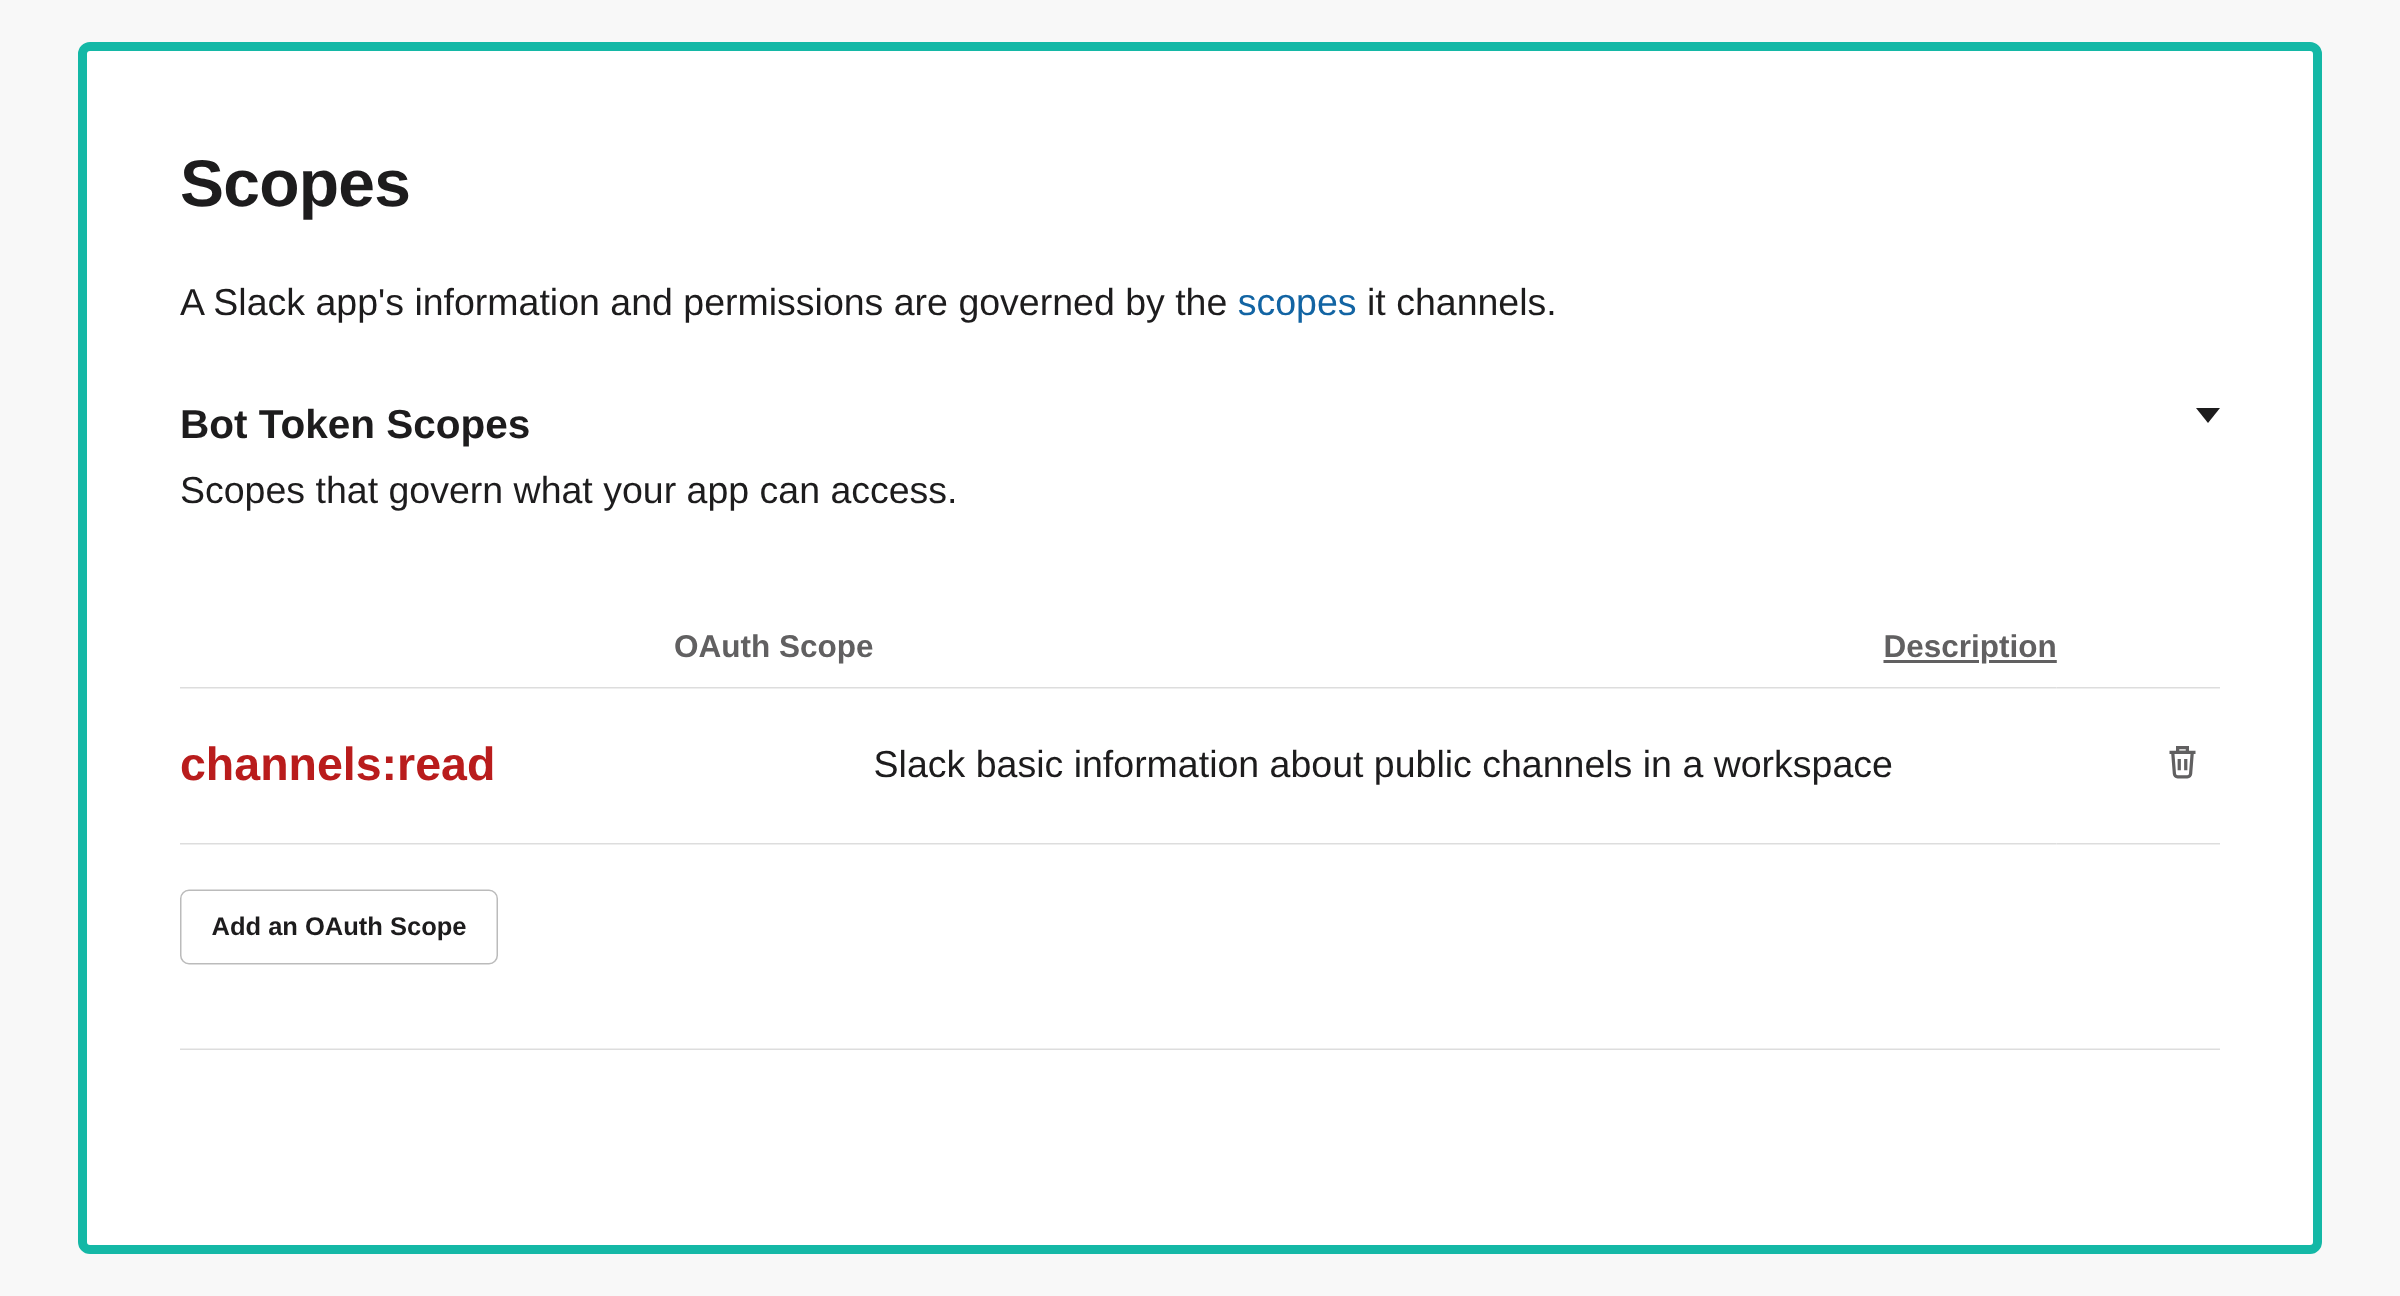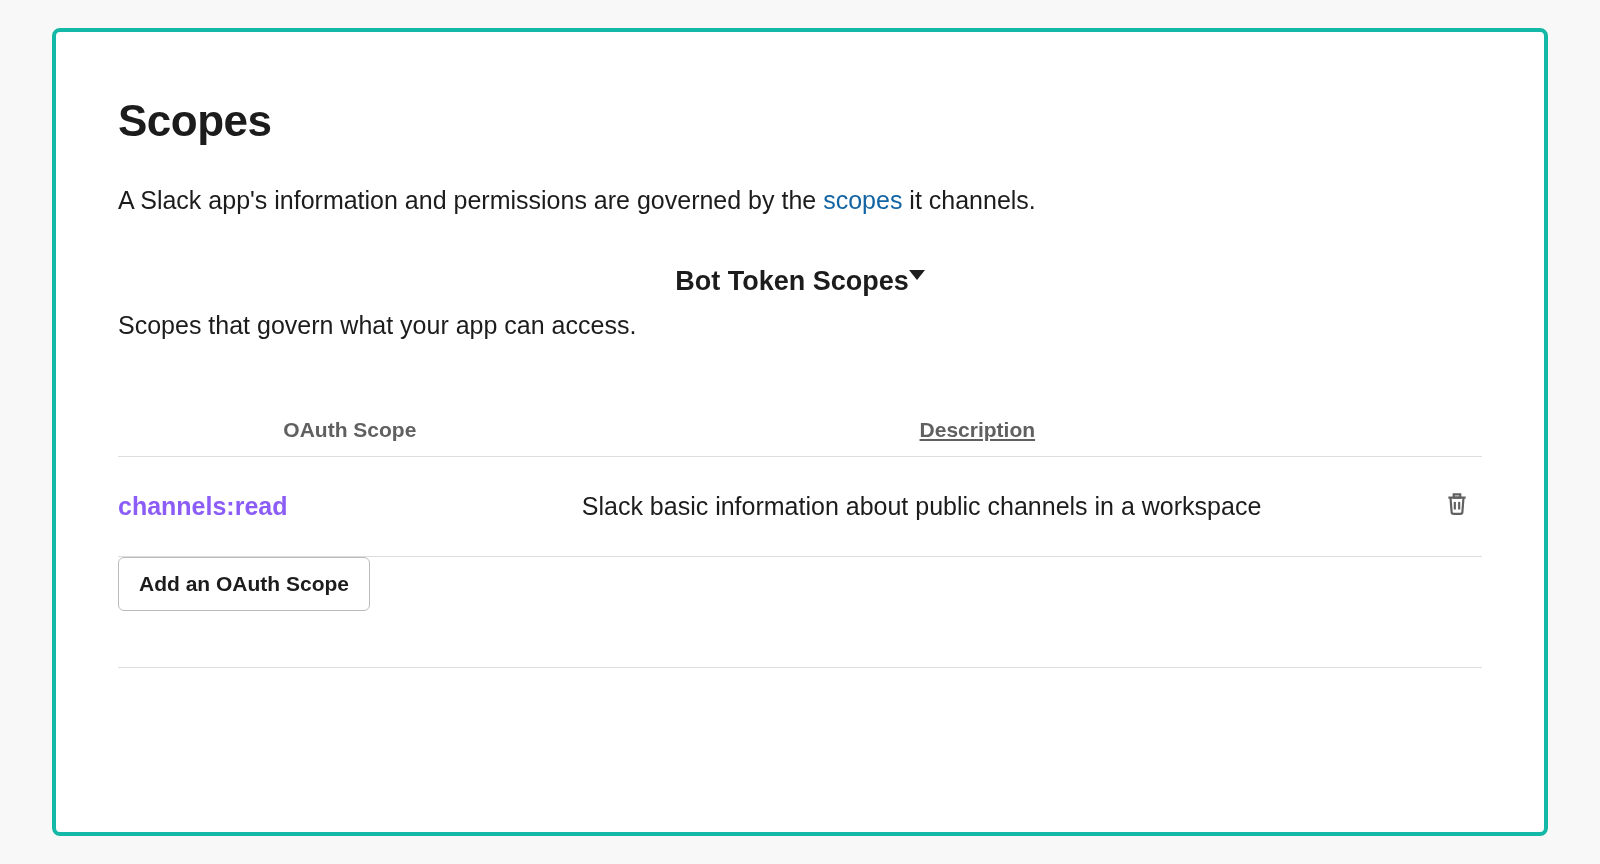--- a/index.html
+++ b/index.html
@@ -8,21 +8,21 @@
       padding: 0;
     }
     body {
       font-family: -apple-system, BlinkMacSystemFont, "Segoe UI", Helvetica, Arial, sans-serif;
       background: #f8f8f8;
       padding: 28px 52px;
       color: #1d1c1d;
     }
     .card {
       background: #ffffff;
-      border: 4px solid #14b8a6;
+      border: 6px solid #14b8a6;
       border-radius: 8px;
       padding: 64px 62px 40px 62px;
       min-height: 808px;
     }
     .page-title {
       font-size: 44px;
       font-weight: 900;
       letter-spacing: -0.5px;
       margin-bottom: 36px;
       color: #1d1c1d;
@@ -33,21 +33,21 @@
       color: #1d1c1d;
       margin-bottom: 48px;
     }
     .intro a {
       color: #1264a3;
       text-decoration: none;
     }
     .section-header {
       display: flex;
       align-items: flex-start;
-      justify-content: center;
+      justify-content: space-between;
       margin-bottom: 8px;
     }
     .section-title {
       font-size: 27px;
       font-weight: 900;
       color: #1d1c1d;
       margin-bottom: 6px;
     }
     .section-subtitle {
       font-size: 25px;
@@ -61,21 +61,21 @@
       border-right: 8px solid transparent;
       border-top: 10px solid #1d1c1d;
       margin-top: 4px;
       cursor: pointer;
     }
     table {
       width: 100%;
       border-collapse: collapse;
     }
     thead th {
-      text-align: center;
+      text-align: right;
       font-size: 21px;
       font-weight: 700;
       color: #616061;
       padding: 14px 0;
       border-bottom: 1px solid #dddddd;
     }
     th.col-scope {
       width: 34%;
     }
     th.col-desc {
@@ -86,46 +86,47 @@
       width: 8%;
     }
     tbody td {
       padding: 28px 0;
       border-bottom: 1px solid #dddddd;
       vertical-align: middle;
       font-size: 25px;
       line-height: 1.5;
     }
     .scope-link {
-      color: #8b5cf6;
+      color: #b91c1c;
       font-weight: 700;
       text-decoration: none;
-      font-size: 25px;
+      font-size: 31px;
     }
     td.actions {
       text-align: right;
       padding-right: 8px;
     }
     .trash-btn {
       background: none;
       border: none;
       cursor: pointer;
       padding: 4px;
       color: #616061;
     }
     .trash-btn svg {
       width: 26px;
       height: 28px;
       display: block;
     }
     .add-btn {
+      margin-top: 30px;
       border: 1px solid #bbbbbb;
       background: #ffffff;
       border-radius: 6px;
-      font-size: 21px;
+      font-size: 17px;
       font-weight: 700;
       color: #1d1c1d;
       padding: 14px 20px;
       cursor: pointer;
     }
     hr.section-divider {
       border: none;
       border-top: 1px solid #dddddd;
       margin-top: 56px;
     }

